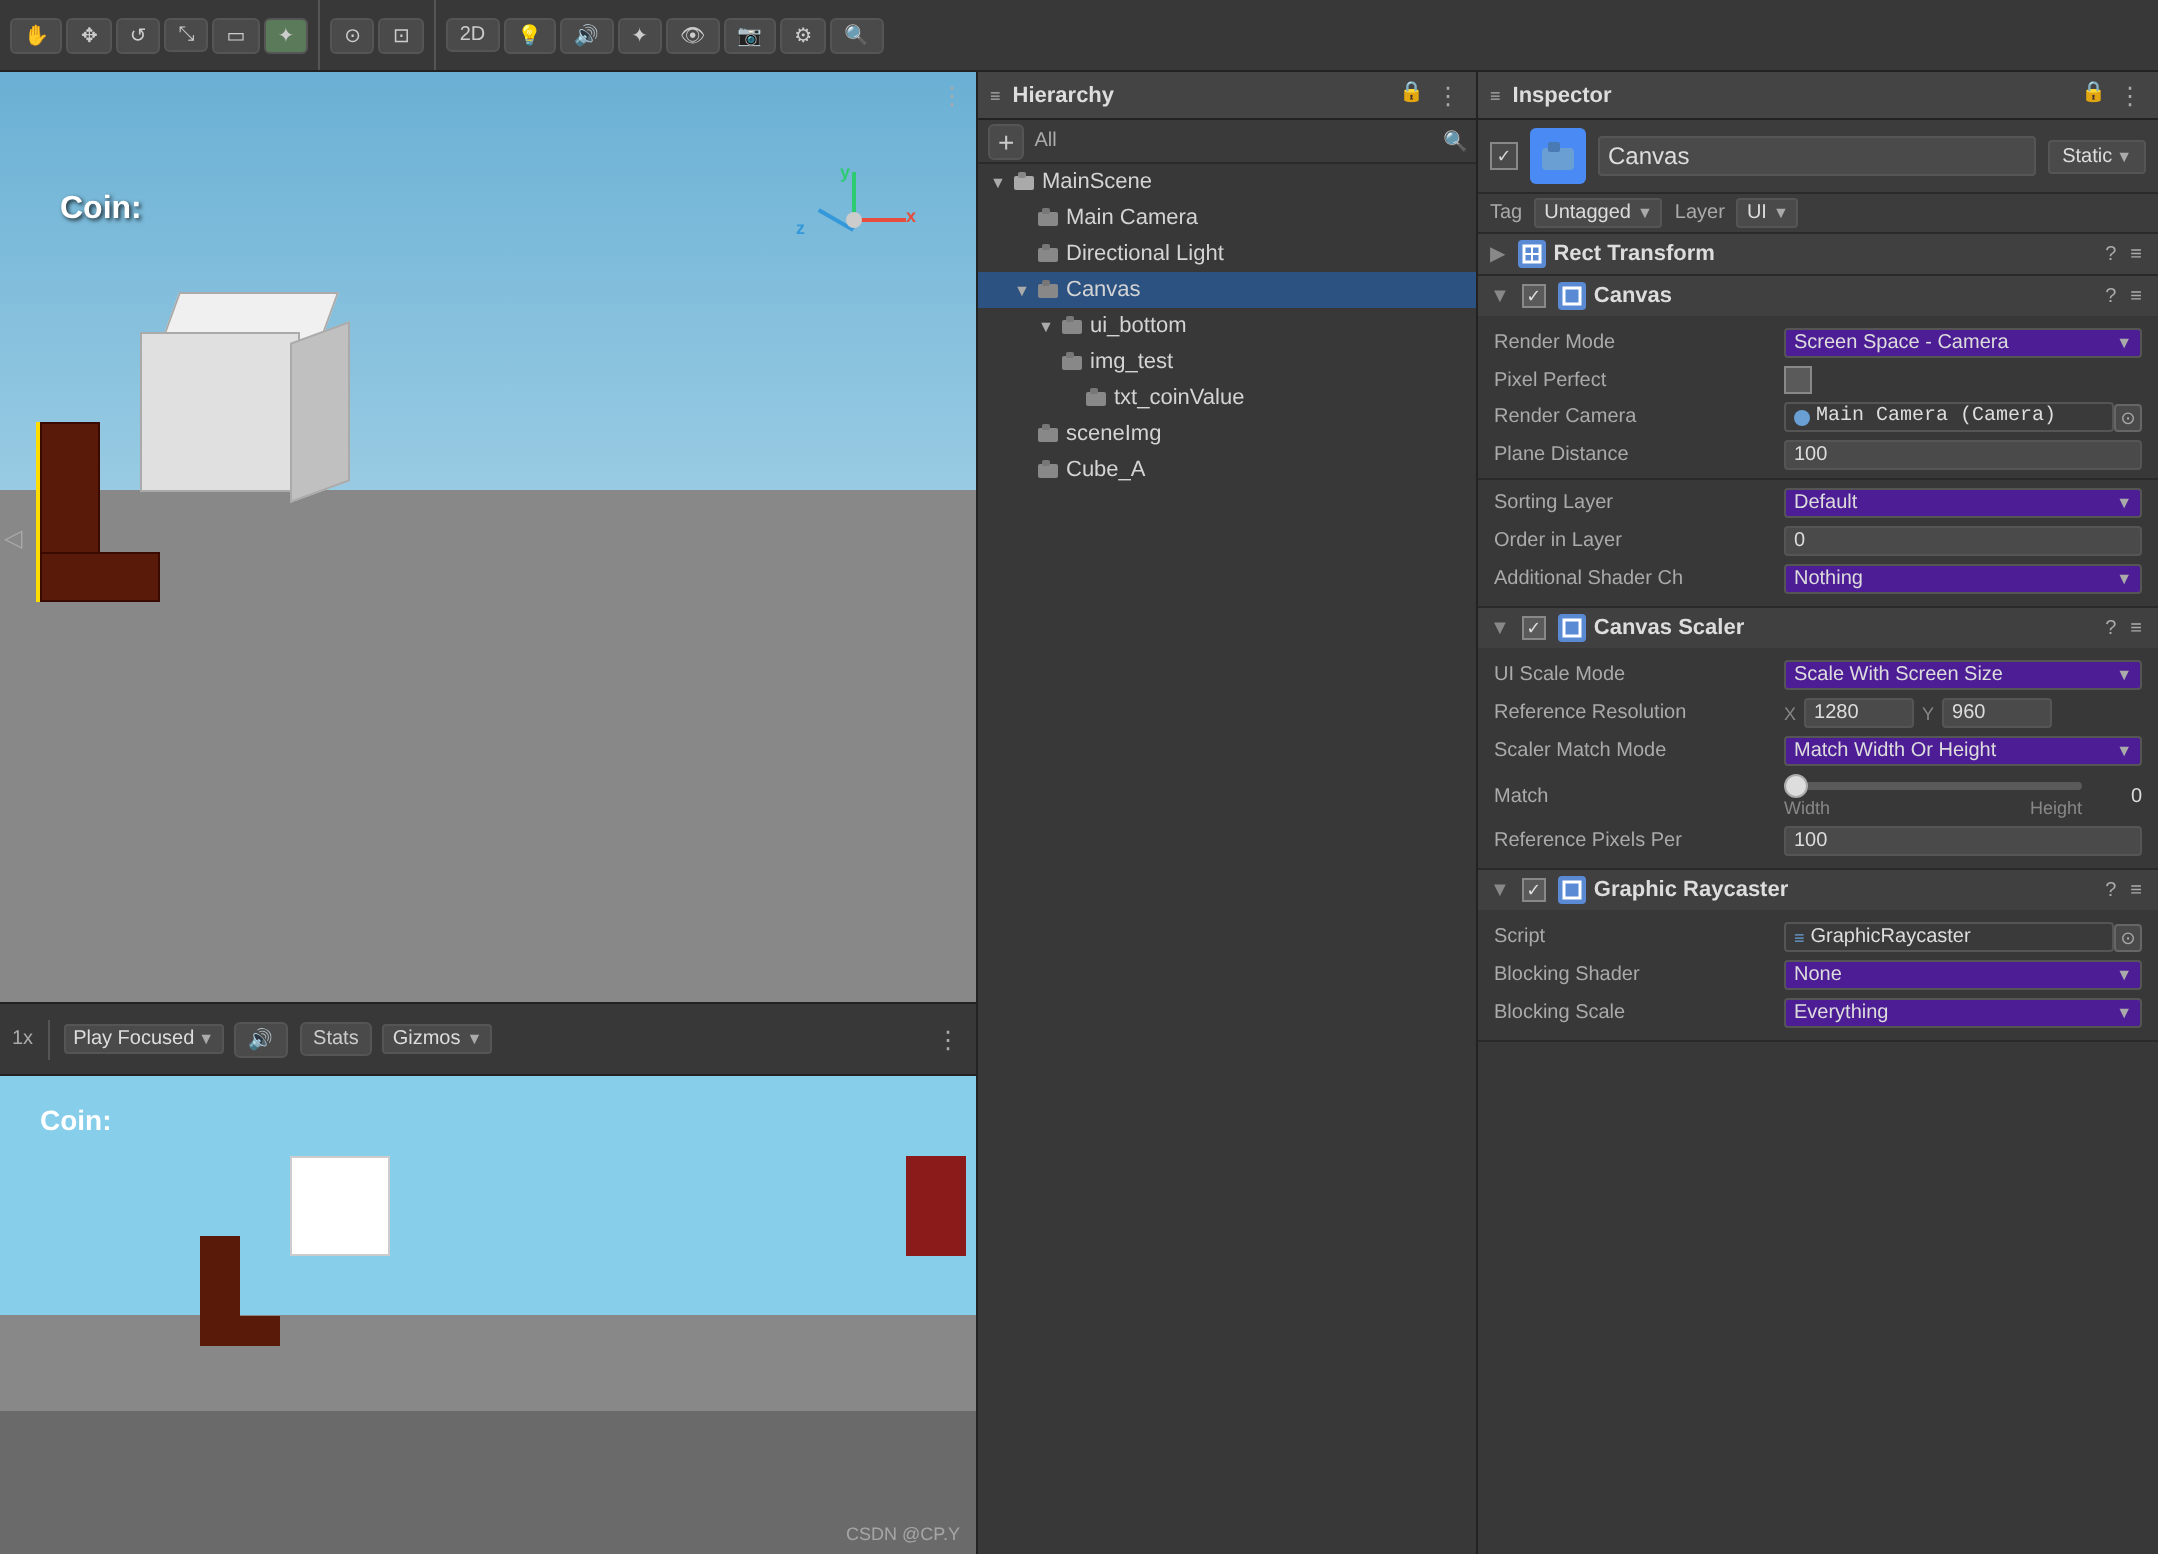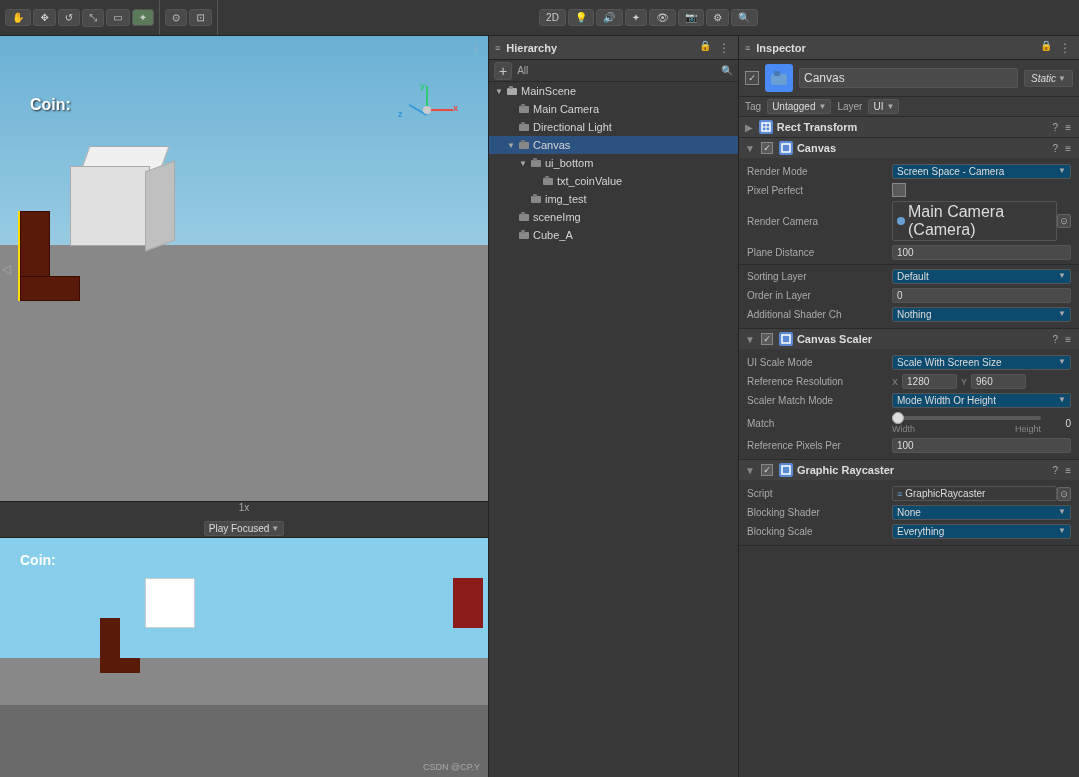--- a/index.html
+++ b/index.html
@@ -128,21 +128,20 @@
     
     .bottom-bar {
       height: 36px;
       background: #383838;
       border-top: 1px solid #222;
       display: flex;
       align-items: center;
       padding: 0 6px;
       gap: 4px;
       flex-shrink: 0;
-      flex-direction: column;
     }
     .play-view-area {
       height: 240px;
       background: #2a2a2a;
       position: relative;
       overflow: hidden;
       border-top: 1px solid #222;
     }
     .play-scene {
       position: absolute; top: 0; left: 0; right: 0; bottom: 0;
@@ -278,21 +277,21 @@
       border-radius: 2px;
     }
     .static-btn {
       background: #4a4a4a;
       border: 1px solid #555;
       color: #ddd;
       padding: 2px 6px;
       font-size: 10px;
       cursor: pointer;
       border-radius: 2px;
-      display: flex; align-items: center; gap: 2px; font-style: italic;
+      display: flex; align-items: center; gap: 2px;
     }
     .tag-layer-row {
       display: flex;
       align-items: center;
       padding: 2px 6px;
       gap: 6px;
       background: #3c3c3c;
       border-bottom: 1px solid #2a2a2a;
     }
     .tag-label { font-size: 10px; color: #aaa; }
@@ -340,27 +339,27 @@
       min-height: 18px;
     }
     .prop-label {
       width: 145px;
       font-size: 10px;
       color: #aaa;
       flex-shrink: 0;
     }
     .prop-dropdown {
       flex: 1;
-      background: #0c4a6e;
+      background: #4c1d95;
       border: 1px solid #555;
       color: #ddd;
       padding: 1px 4px;
       font-size: 10px;
       border-radius: 2px;
-      display: flex; align-items: flex-start; gap: 3px;
+      display: flex; align-items: center; gap: 3px;
       cursor: pointer;
     }
     .prop-input {
       background: #4a4a4a;
       border: 1px solid #555;
       color: #ddd;
       padding: 1px 4px;
       font-size: 10px;
       border-radius: 2px;
       width: 55px;
@@ -477,21 +476,21 @@
     <button class="toolbar-btn">✥</button>
     <button class="toolbar-btn">↺</button>
     <button class="toolbar-btn">⤡</button>
     <button class="toolbar-btn">▭</button>
     <button class="toolbar-btn active">✦</button>
   </div>
   <div class="toolbar-group">
     <button class="toolbar-btn">⊙</button>
     <button class="toolbar-btn">⊡</button>
   </div>
-  <div class="toolbar-group" style="flex:1; justify-content: center; border-right: none;">
+  <div class="toolbar-group" style="flex:1; border-right: none;">
     <button class="toolbar-btn">2D</button>
     <button class="toolbar-btn">💡</button>
     <button class="toolbar-btn">🔊</button>
     <button class="toolbar-btn">✦</button>
     <button class="toolbar-btn">👁</button>
     <button class="toolbar-btn">📷</button>
     <button class="toolbar-btn">⚙</button>
     <button class="toolbar-btn">🔍</button>
   </div>
 </div>
@@ -629,40 +628,40 @@
         <span class="tree-arrow">▼</span>
         <span class="tree-icon">
           <svg viewBox="0 0 12 12">
               <rect x="1" y="3" width="10" height="7" rx="1" fill="#888"></rect>
               <rect x="3" y="1" width="4" height="3" rx="1" fill="#777"></rect>
             </svg>
         </span>
         <span class="tree-label">ui_bottom</span>
       </div>
       <div class="tree-item">
+        <span class="tree-indent" style="width:24px;"></span>
+        <span class="tree-arrow"></span>
+        <span class="tree-icon">
+          <svg viewBox="0 0 12 12">
+              <rect x="1" y="3" width="10" height="7" rx="1" fill="#888"></rect>
+              <rect x="3" y="1" width="4" height="3" rx="1" fill="#777"></rect>
+            </svg>
+        </span>
+        <span class="tree-label">img_test</span>
+      </div>
+      <div class="tree-item">
         <span class="tree-indent" style="width:36px;"></span>
         <span class="tree-arrow"></span>
         <span class="tree-icon">
           <svg viewBox="0 0 12 12">
               <rect x="1" y="3" width="10" height="7" rx="1" fill="#888"></rect>
               <rect x="3" y="1" width="4" height="3" rx="1" fill="#777"></rect>
             </svg>
         </span>
         <span class="tree-label">txt_coinValue</span>
-      </div>
-      <div class="tree-item">
-        <span class="tree-indent" style="width:24px;"></span>
-        <span class="tree-arrow"></span>
-        <span class="tree-icon">
-          <svg viewBox="0 0 12 12">
-              <rect x="1" y="3" width="10" height="7" rx="1" fill="#888"></rect>
-              <rect x="3" y="1" width="4" height="3" rx="1" fill="#777"></rect>
-            </svg>
-        </span>
-        <span class="tree-label">img_test</span>
       </div>
       <div class="tree-item">
         <span class="tree-indent" style="width:12px;"></span>
         <span class="tree-arrow"></span>
         <span class="tree-icon">
           <svg viewBox="0 0 12 12">
               <rect x="1" y="3" width="10" height="7" rx="1" fill="#888"></rect>
               <rect x="3" y="1" width="4" height="3" rx="1" fill="#777"></rect>
             </svg>
         </span>
@@ -766,21 +765,21 @@
             </div>
           </div>
           <div class="prop-row">
             <span class="prop-label">Pixel Perfect</span>
             <div class="checkbox-field"></div>
           </div>
           <div class="prop-row">
             <span class="prop-label">Render Camera</span>
             <div class="camera-field">
               <div class="camera-dot"></div>
-              <span style="font-size:16px; flex:1;">Main Camera (Camera)</span>
+              <span style="font-size:10px; flex:1;font-family:Liberation Mono, monospace;">Main Camera (Camera)</span>
             </div>
             <div class="camera-link-btn">⊙</div>
           </div>
           <div class="prop-row">
             <span class="prop-label">Plane Distance</span>
             <input class="prop-input-wide" type="text" value="100" style="">
           </div>
           <div class="divider-h"></div>
           <div class="prop-row">
             <span class="prop-label">Sorting Layer</span>
@@ -831,21 +830,21 @@
             <div class="xy-row">
               <span class="xy-label">X</span>
               <input class="prop-input" type="text" value="1280" style="">
               <span class="xy-label">Y</span>
               <input class="prop-input" type="text" value="960" style="">
             </div>
           </div>
           <div class="prop-row">
             <span class="prop-label">Scaler Match Mode</span>
             <div class="prop-dropdown">
-              <span>Mode Width Or Height</span>
+              <span>Match Width Or Height</span>
               <span class="dropdown-arrow" style="margin-left:auto;">▼</span>
             </div>
           </div>
           <div class="prop-row">
             <span class="prop-label">Match</span>
             <div style="flex:1;">
               <div class="slider-track">
                 <div class="slider-thumb"></div>
               </div>
               <div class="slider-labels">

